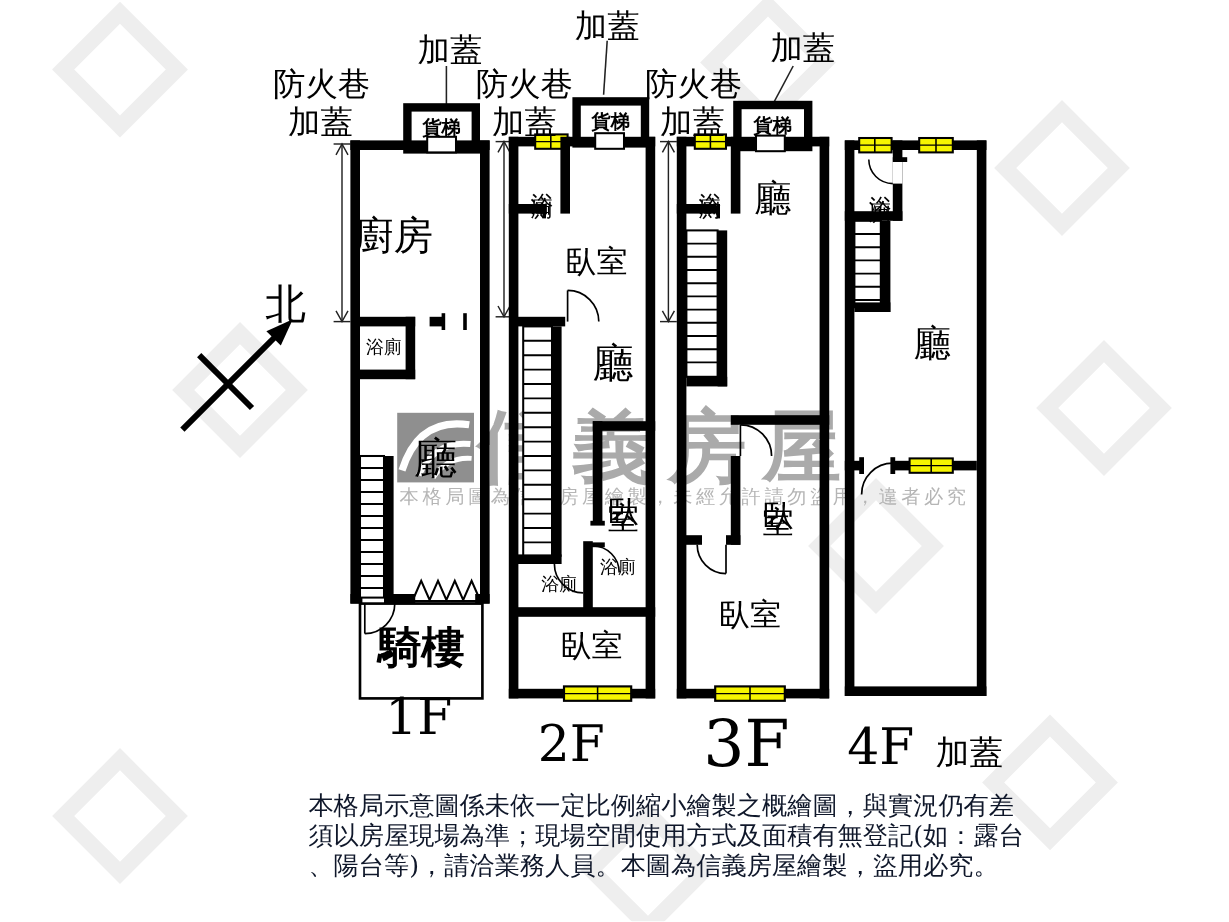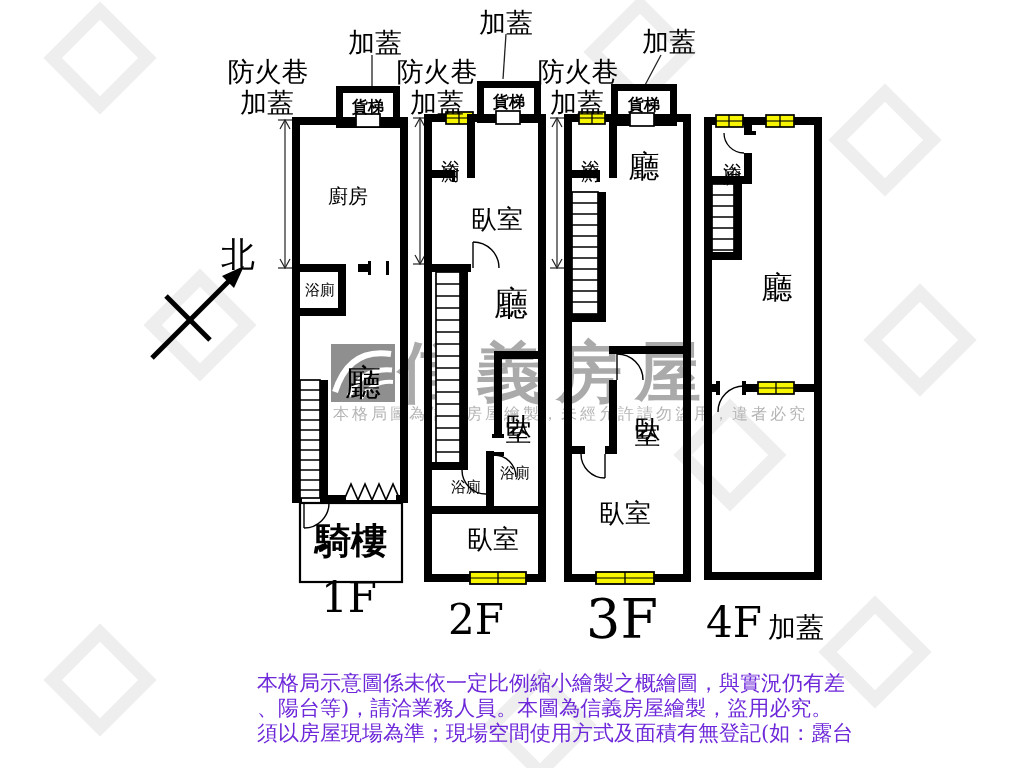--- a/index.html
+++ b/index.html
@@ -14,22 +14,22 @@
   
   .wm-logo{position:absolute;left:331px;top:344px;width:64px;height:58px;background:#8f8f8f;}
   .wm-brand{position:absolute;left:398px;top:328px;font-size:66px;font-weight:bold;color:#aaaaaa;
             letter-spacing:13px;white-space:nowrap;}
   .wm-notice{position:absolute;left:333px;top:404px;font-size:16px;color:#b5b5b5;
              letter-spacing:3px;white-space:nowrap;}
   
   .lbl{position:absolute;transform:translate(-50%,-50%);color:#000;white-space:nowrap;line-height:1;}
   .v{writing-mode:vertical-rl;letter-spacing:2px;}
   .disclaimer{position:absolute;left:257px;top:659px;width:645px;z-index:3;
-              font-size:21px;line-height:25px;color:#6d28d9;margin-top:12px;}
-  .floor-tag{position:absolute;z-index:3;display:flex;align-items:baseline;gap:6px;}
+              font-size:21px;line-height:25px;color:#0f172a;}
+  .floor-tag{position:absolute;z-index:3;display:flex;align-items:baseline;gap:18px;}
   .floor-tag .big{font-size:42px;}
   .floor-tag .small{font-size:28px;}
 </style>
 </head>
 <body>
 
 <div class="stage">
 
   <div class="wm-layer">
     <div class="wm-mark" style="left:60px;top:18px"></div>
@@ -251,21 +251,21 @@
     <div class="lbl" style="left:578px;top:71px;font-size:27px">防火巷</div>
     <div class="lbl" style="left:577px;top:102px;font-size:27px">加蓋</div>
     <div class="lbl" style="left:375px;top:42px;font-size:27px">加蓋</div>
     <div class="lbl" style="left:506px;top:22px;font-size:27px">加蓋</div>
     <div class="lbl" style="left:669px;top:41px;font-size:27px">加蓋</div>
 
     <div class="lbl" style="left:368px;top:107px;font-size:16px;font-weight:600">貨梯</div>
     <div class="lbl" style="left:509px;top:102px;font-size:16px;font-weight:600">貨梯</div>
     <div class="lbl" style="left:644px;top:105px;font-size:16px;font-weight:600">貨梯</div>
 
-    <div class="lbl" style="left:348px;top:196px;font-size:20px">廚房</div>
+    <div class="lbl" style="left:328px;top:196px;font-size:33px">廚房</div>
     <div class="lbl" style="left:320px;top:290px;font-size:15px">浴廁</div>
     <div class="lbl" style="left:363px;top:383px;font-size:36px">廳</div>
     <div class="lbl" style="left:351px;top:540px;font-size:36px;font-weight:700">騎樓</div>
 
     <div class="lbl v" style="left:451px;top:147px;font-size:19px">浴廁</div>
     <div class="lbl" style="left:497px;top:219px;font-size:26px">臥室</div>
     <div class="lbl" style="left:511px;top:303px;font-size:34px">廳</div>
     <div class="lbl v" style="left:519px;top:396px;font-size:26px">臥室</div>
     <div class="lbl" style="left:515px;top:473px;font-size:15px">浴廁</div>
     <div class="lbl" style="left:466px;top:487px;font-size:15px">浴廁</div>
@@ -285,17 +285,17 @@
     <div class="lbl" style="left:476px;top:620px;font-size:42px">2F</div>
     <div class="lbl" style="left:622px;top:620px;font-size:54px">3F</div>
     <div class="floor-tag" style="left:706px;top:598px">
       <span class="big">4F</span>
       <span class="small">加蓋</span>
     </div>
   </div>
 
   <div class="disclaimer">
     <div>本格局示意圖係未依一定比例縮小繪製之概繪圖，與實況仍有差</div>
+    <div>須以房屋現場為準；現場空間使用方式及面積有無登記(如：露台</div>
     <div>、陽台等)，請洽業務人員。本圖為信義房屋繪製，盜用必究。</div>
-    <div>須以房屋現場為準；現場空間使用方式及面積有無登記(如：露台</div>
   </div>
 
 </div>
 
 </body></html>

